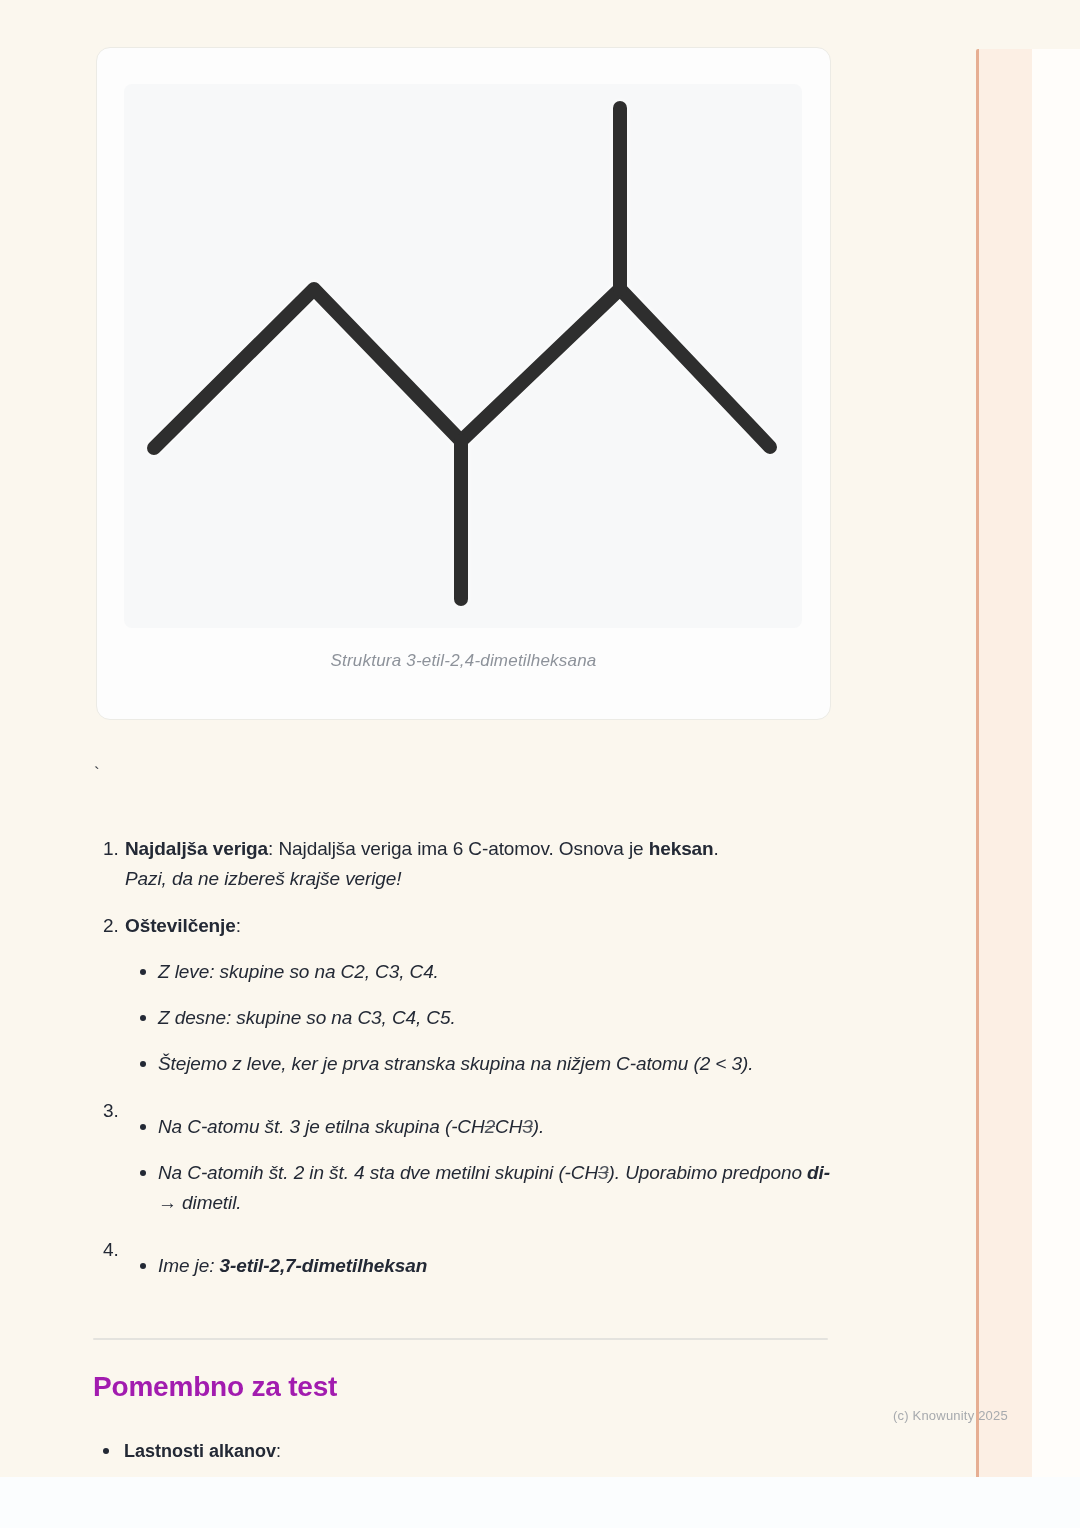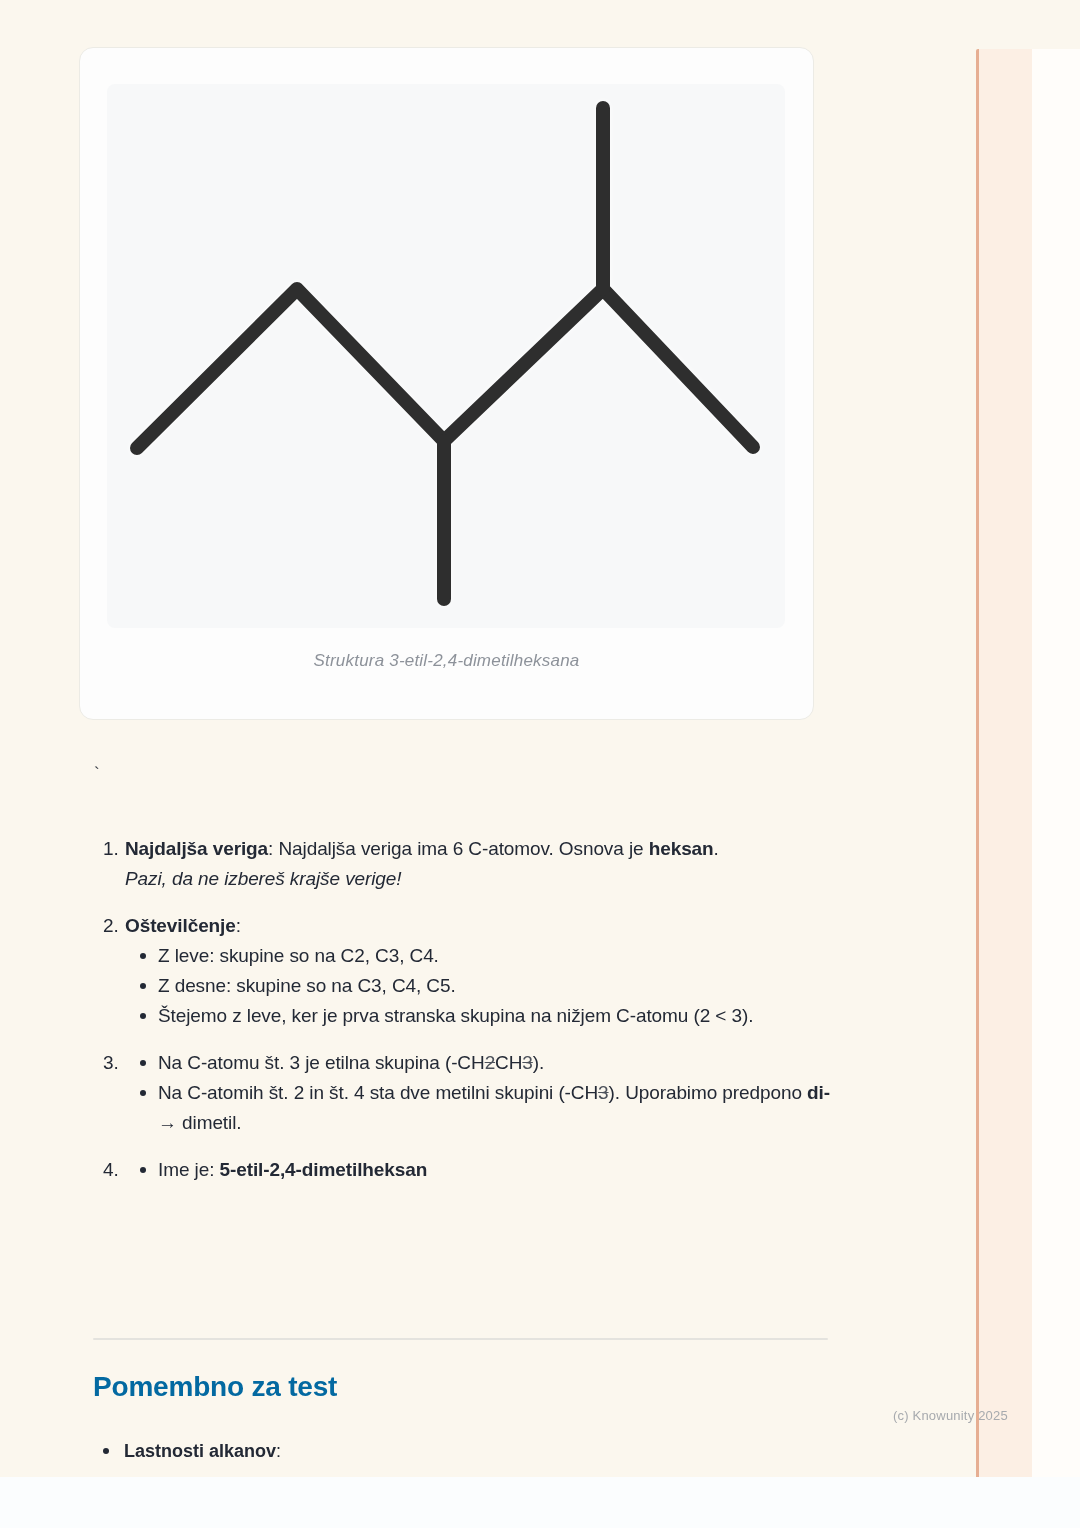--- a/index.html
+++ b/index.html
@@ -23,21 +23,21 @@
     border-left:3px solid #e6ae92;
     border-top-left-radius:2px;
   }
   .bottom-strip {
     position:absolute; left:0; top:1477px; width:1080px; height:51px;
     background:#fbfdfe;
   }
 
   
   .figure-card {
-    position:absolute; left:79px; top:47px; width:735px; height:673px;
+    position:absolute; left:96px; top:47px; width:735px; height:673px;
     background:#fdfdfd;
     border:1px solid #ecebe5;
     border-radius:14px;
   }
   .figure-panel {
     position:absolute; left:27px; top:36px; width:678px; height:544px;
     background:#f7f8f9;
     border-radius:8px;
     overflow:hidden;
   }
@@ -71,21 +71,21 @@
     font-size:19px; line-height:30px;
     letter-spacing:-0.1px;
   }
   .step { display:flex; margin-bottom:17px; }
   .step-num { flex:none; width:32px; padding-left:10px; }
   .step-body { flex:1 1 auto; min-width:0; }
   .bold, b { font-weight:bold; }
   .italic { font-style:italic; }
   .strike { text-decoration:line-through; color:#4d525b; }
   .note-line { font-style:italic; }
-  .bul { display:flex; margin-top:0; }
+  .bul { display:flex; margin-top:16px;font-style:italic; }
   .bul .dot {
     flex:none; width:6px; height:6px; border-radius:50%;
     background:#232935; margin:12px 12px 0 15px;
   }
   .bul .bul-text { flex:1 1 auto; min-width:0; }
 
   .divider {
     position:absolute; left:93px; top:1338px; width:735px; height:2px;
     background:#e4e3de; border-radius:1px;
   }
@@ -176,29 +176,29 @@
         <div class="bul-text"><span>Na C-atomih št. 2 in št. 4 sta dve metilni skupini (-CH</span><span class="strike">3</span><span>). Uporabimo predpono </span><span class="bold">di-</span><span> → dimetil.</span></div>
       </div>
     </div>
   </div>
 
   <div class="step">
     <span class="step-num">4.</span>
     <div class="step-body">
       <div class="bul">
         <span class="dot"></span>
-        <div class="bul-text"><span>Ime je: </span><span class="bold">5-etil-2,4-dimetilheksan</span></div>
+        <div class="bul-text"><span>Ime je: </span><span class="bold">3-etil-2,7-dimetilheksan</span></div>
       </div>
     </div>
   </div>
 
 </div>
 
 <div class="divider"></div>
 
-<h2 class="section-heading" style="color: #0369a1;">Pomembno za test</h2>
+<h2 class="section-heading" style="color: #a21caf;">Pomembno za test</h2>
 
 <div class="top-bullet">
   <span class="dot"></span>
   <div class="bul-text"><span class="bold">Lastnosti alkanov</span><span>:</span></div>
 </div>
 
 <div class="watermark">(c) Knowunity 2025</div>
 
 </body></html>

